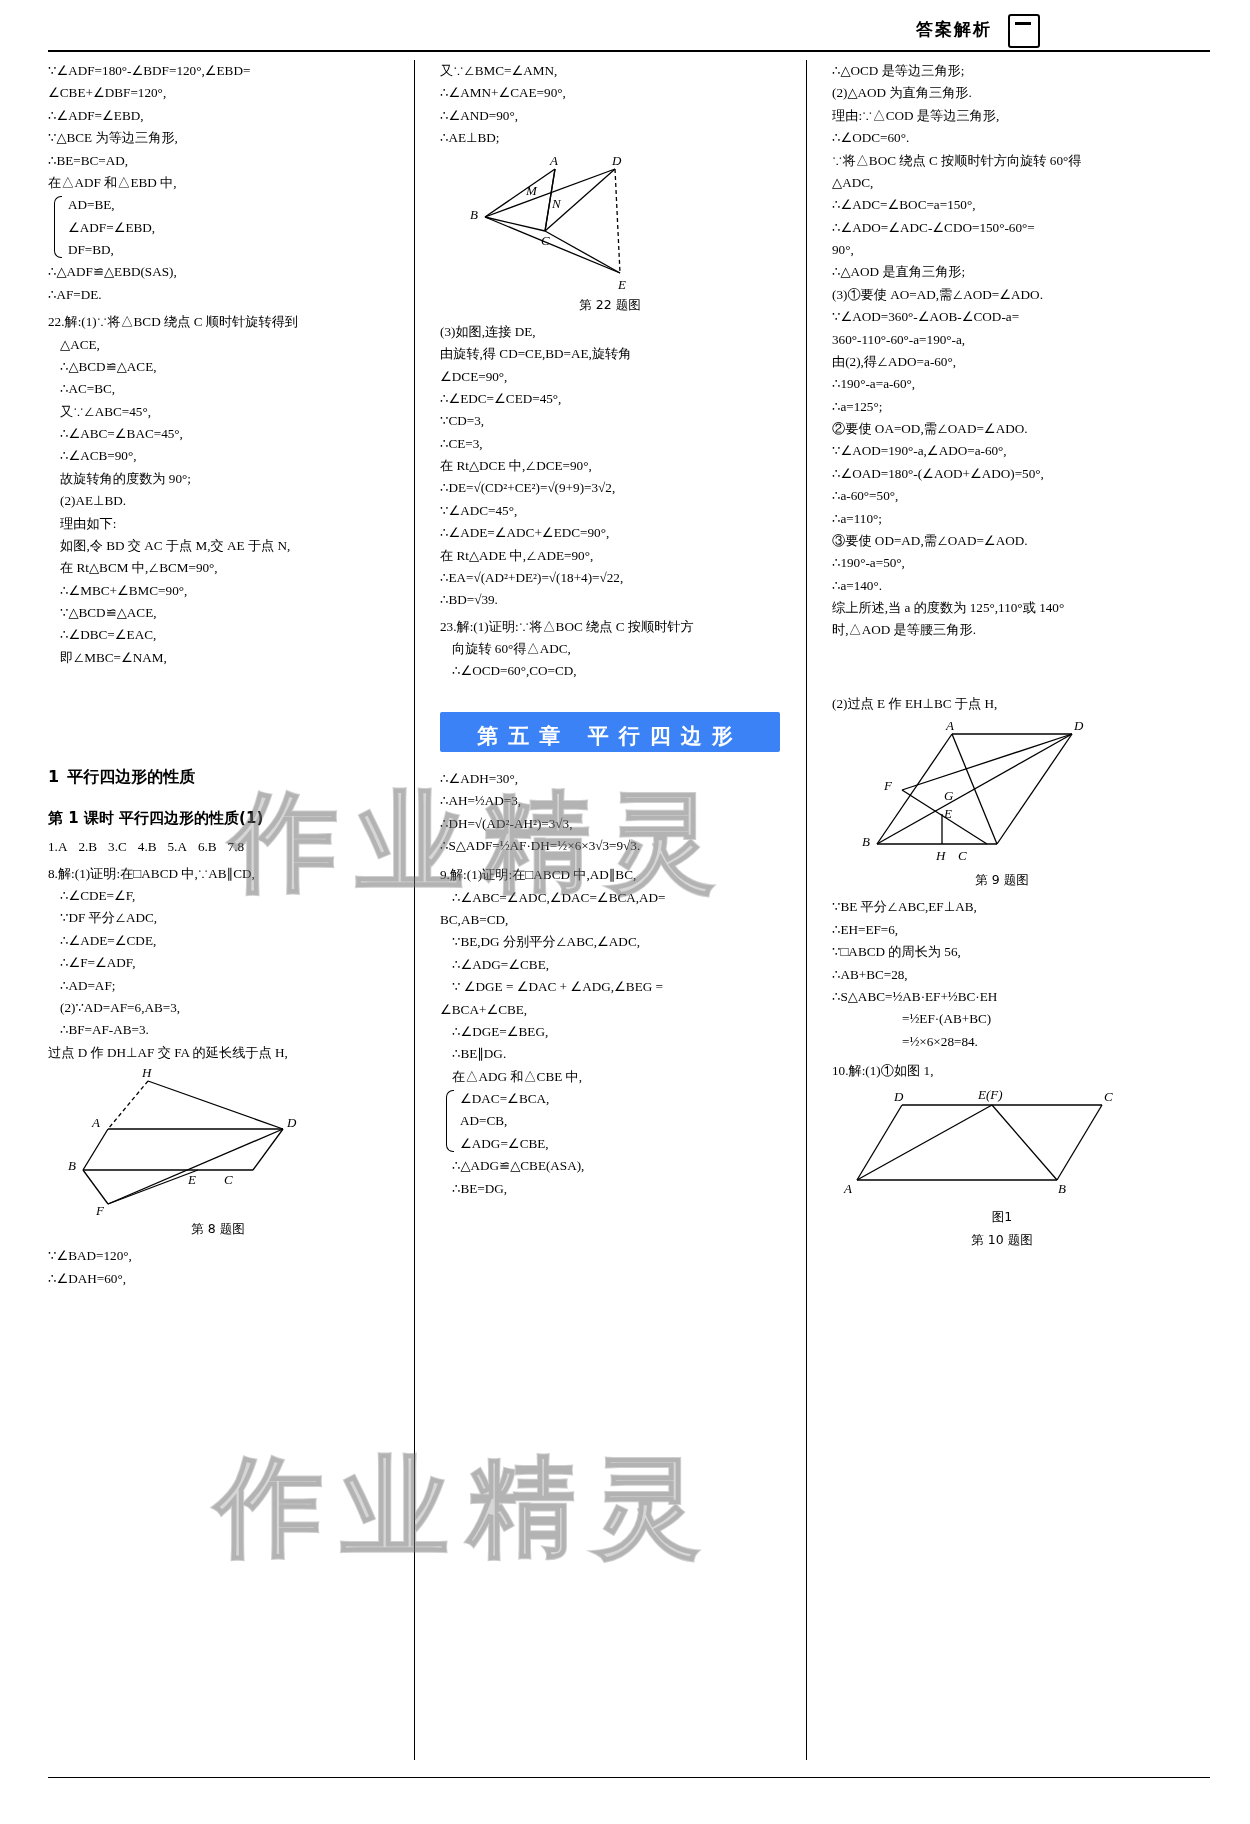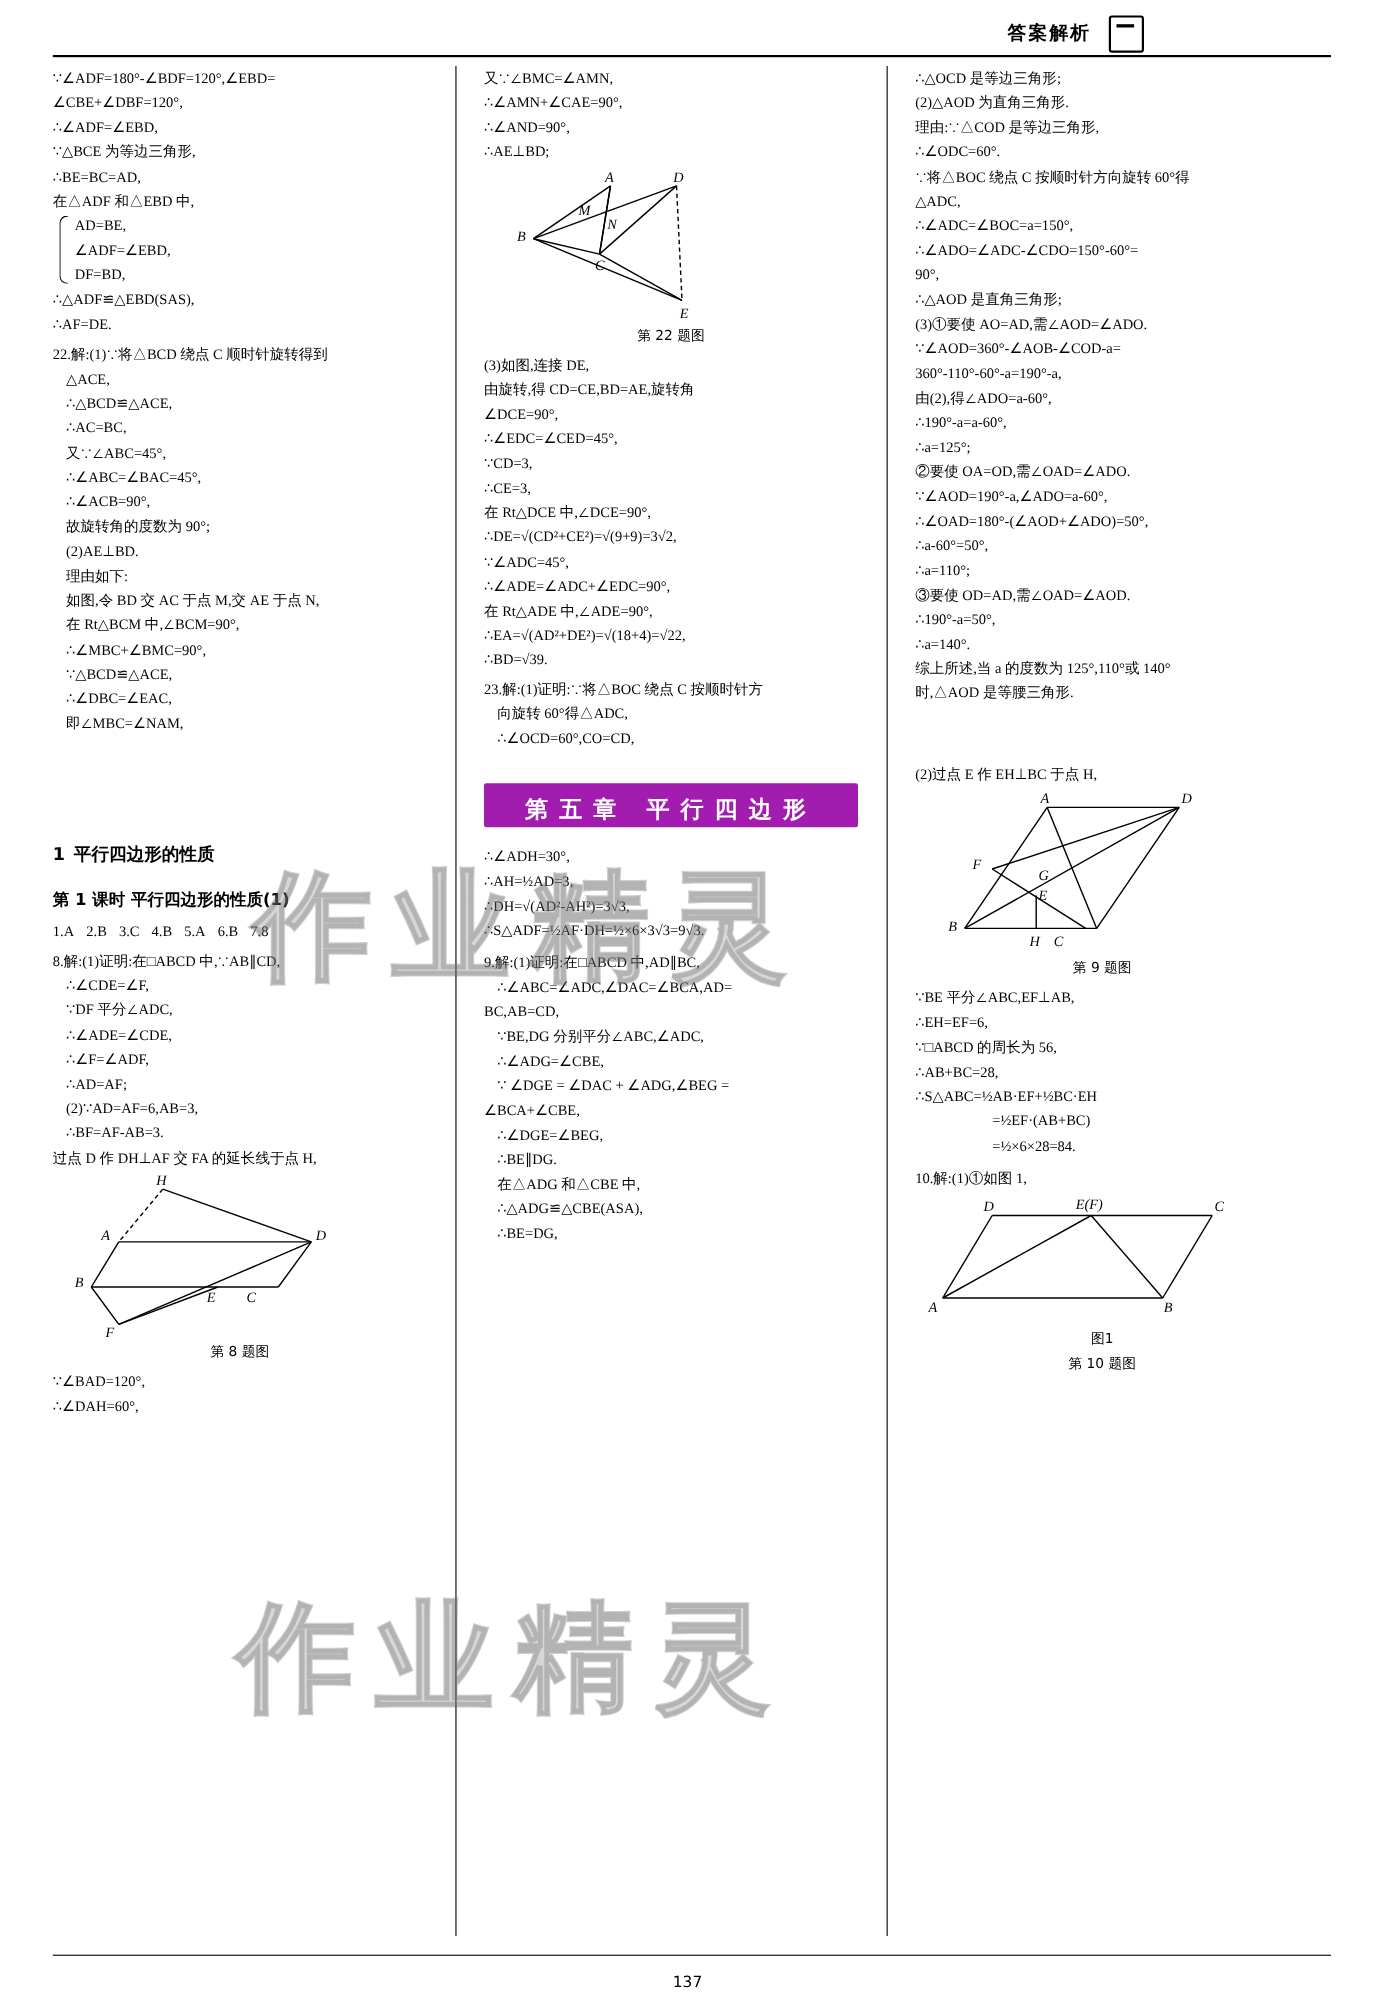--- a/index.html
+++ b/index.html
@@ -59,21 +59,21 @@
   .brace{
     position:relative;padding-left:20px;
   }
   .brace:before{
     content:"";position:absolute;left:6px;top:2px;bottom:2px;width:7px;
     border:1px solid #000;border-right:none;border-radius:7px 0 0 7px;
   }
   
   .banner{
     position:relative;margin:14px 0 16px 0;height:40px;
-    background:#a21caf;border-radius:2px;
+    background:#3b82f6;border-radius:2px;
   }
   .banner span{
     position:absolute;left:0;right:0;top:7px;text-align:center;
     color:#fff;font-size:21px;font-weight:bold;letter-spacing:10px;
     font-family:"DejaVu Sans",sans-serif;
   }
   .sec-title{
     margin:8px 0 6px 0;font-size:16px;font-weight:bold;
     font-family:"DejaVu Sans",sans-serif;
   }
@@ -272,20 +272,25 @@
       <p class="ln" style="margin-top:8px">9.解:(1)证明:在□ABCD 中,AD∥BC,</p>
       <p class="ln ind">∴∠ABC=∠ADC,∠DAC=∠BCA,AD=</p>
       <p class="ln">BC,AB=CD,</p>
       <p class="ln ind">∵BE,DG 分别平分∠ABC,∠ADC,</p>
       <p class="ln ind">∴∠ADG=∠CBE,</p>
       <p class="ln ind">∵ ∠DGE = ∠DAC + ∠ADG,∠BEG =</p>
       <p class="ln">∠BCA+∠CBE,</p>
       <p class="ln ind">∴∠DGE=∠BEG,</p>
       <p class="ln ind">∴BE∥DG.</p>
       <p class="ln ind">在△ADG 和△CBE 中,</p>
+      <div class="brace">
+        <p class="ln">∠DAC=∠BCA,</p>
+        <p class="ln">AD=CB,</p>
+        <p class="ln">∠ADG=∠CBE,</p>
+      </div>
       <p class="ln ind">∴△ADG≌△CBE(ASA),</p>
       <p class="ln ind">∴BE=DG,</p>
     </div>
 
     <div class="col c3">
       <p class="ln">∴△OCD 是等边三角形;</p>
       <p class="ln">(2)△AOD 为直角三角形.</p>
       <p class="ln">理由:∵△COD 是等边三角形,</p>
       <p class="ln">∴∠ODC=60°.</p>
       <p class="ln">∵将△BOC 绕点 C 按顺时针方向旋转 60°得</p>
@@ -373,14 +378,13 @@
       <div class="figcap">第 10 题图</div>
     </div>
   </div>
 
   <div class="wm">
     <span class="w1">作业精灵</span>
     <span class="w2">作业精灵</span>
   </div>
 
   <div class="rule-bot"></div>
-  <div class="footer">137</div>
 </div>
 
 </body></html>

